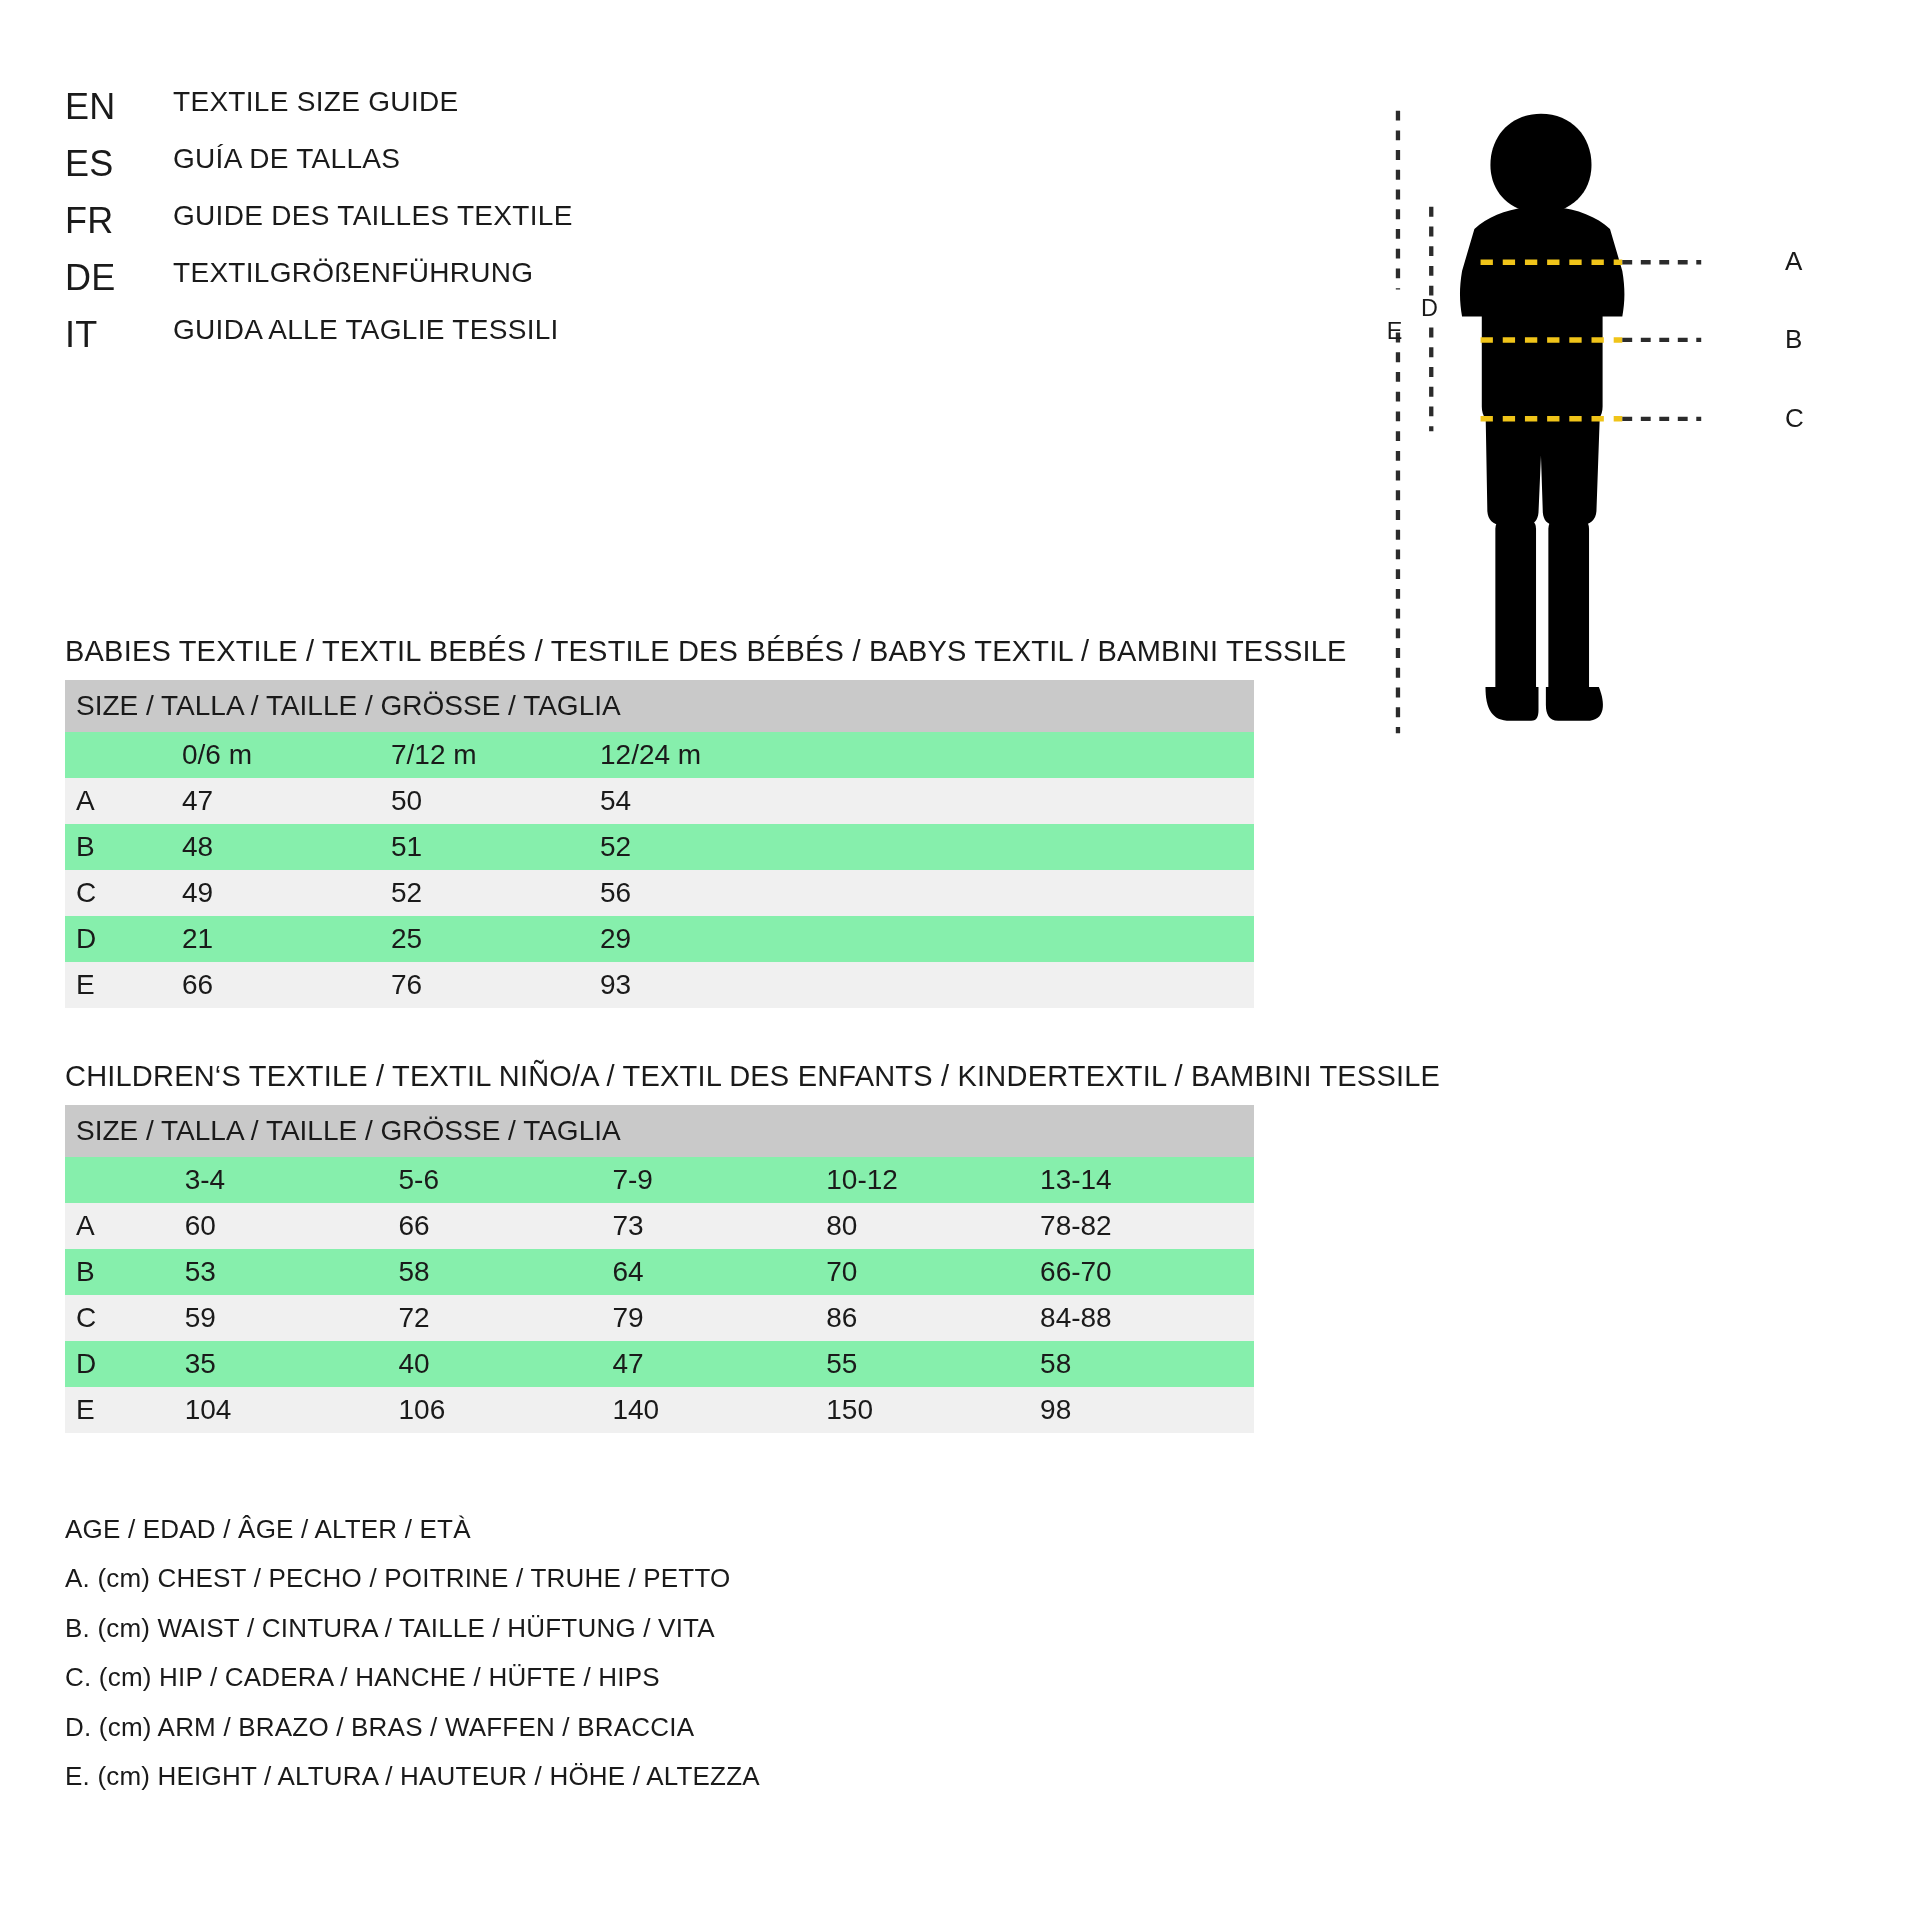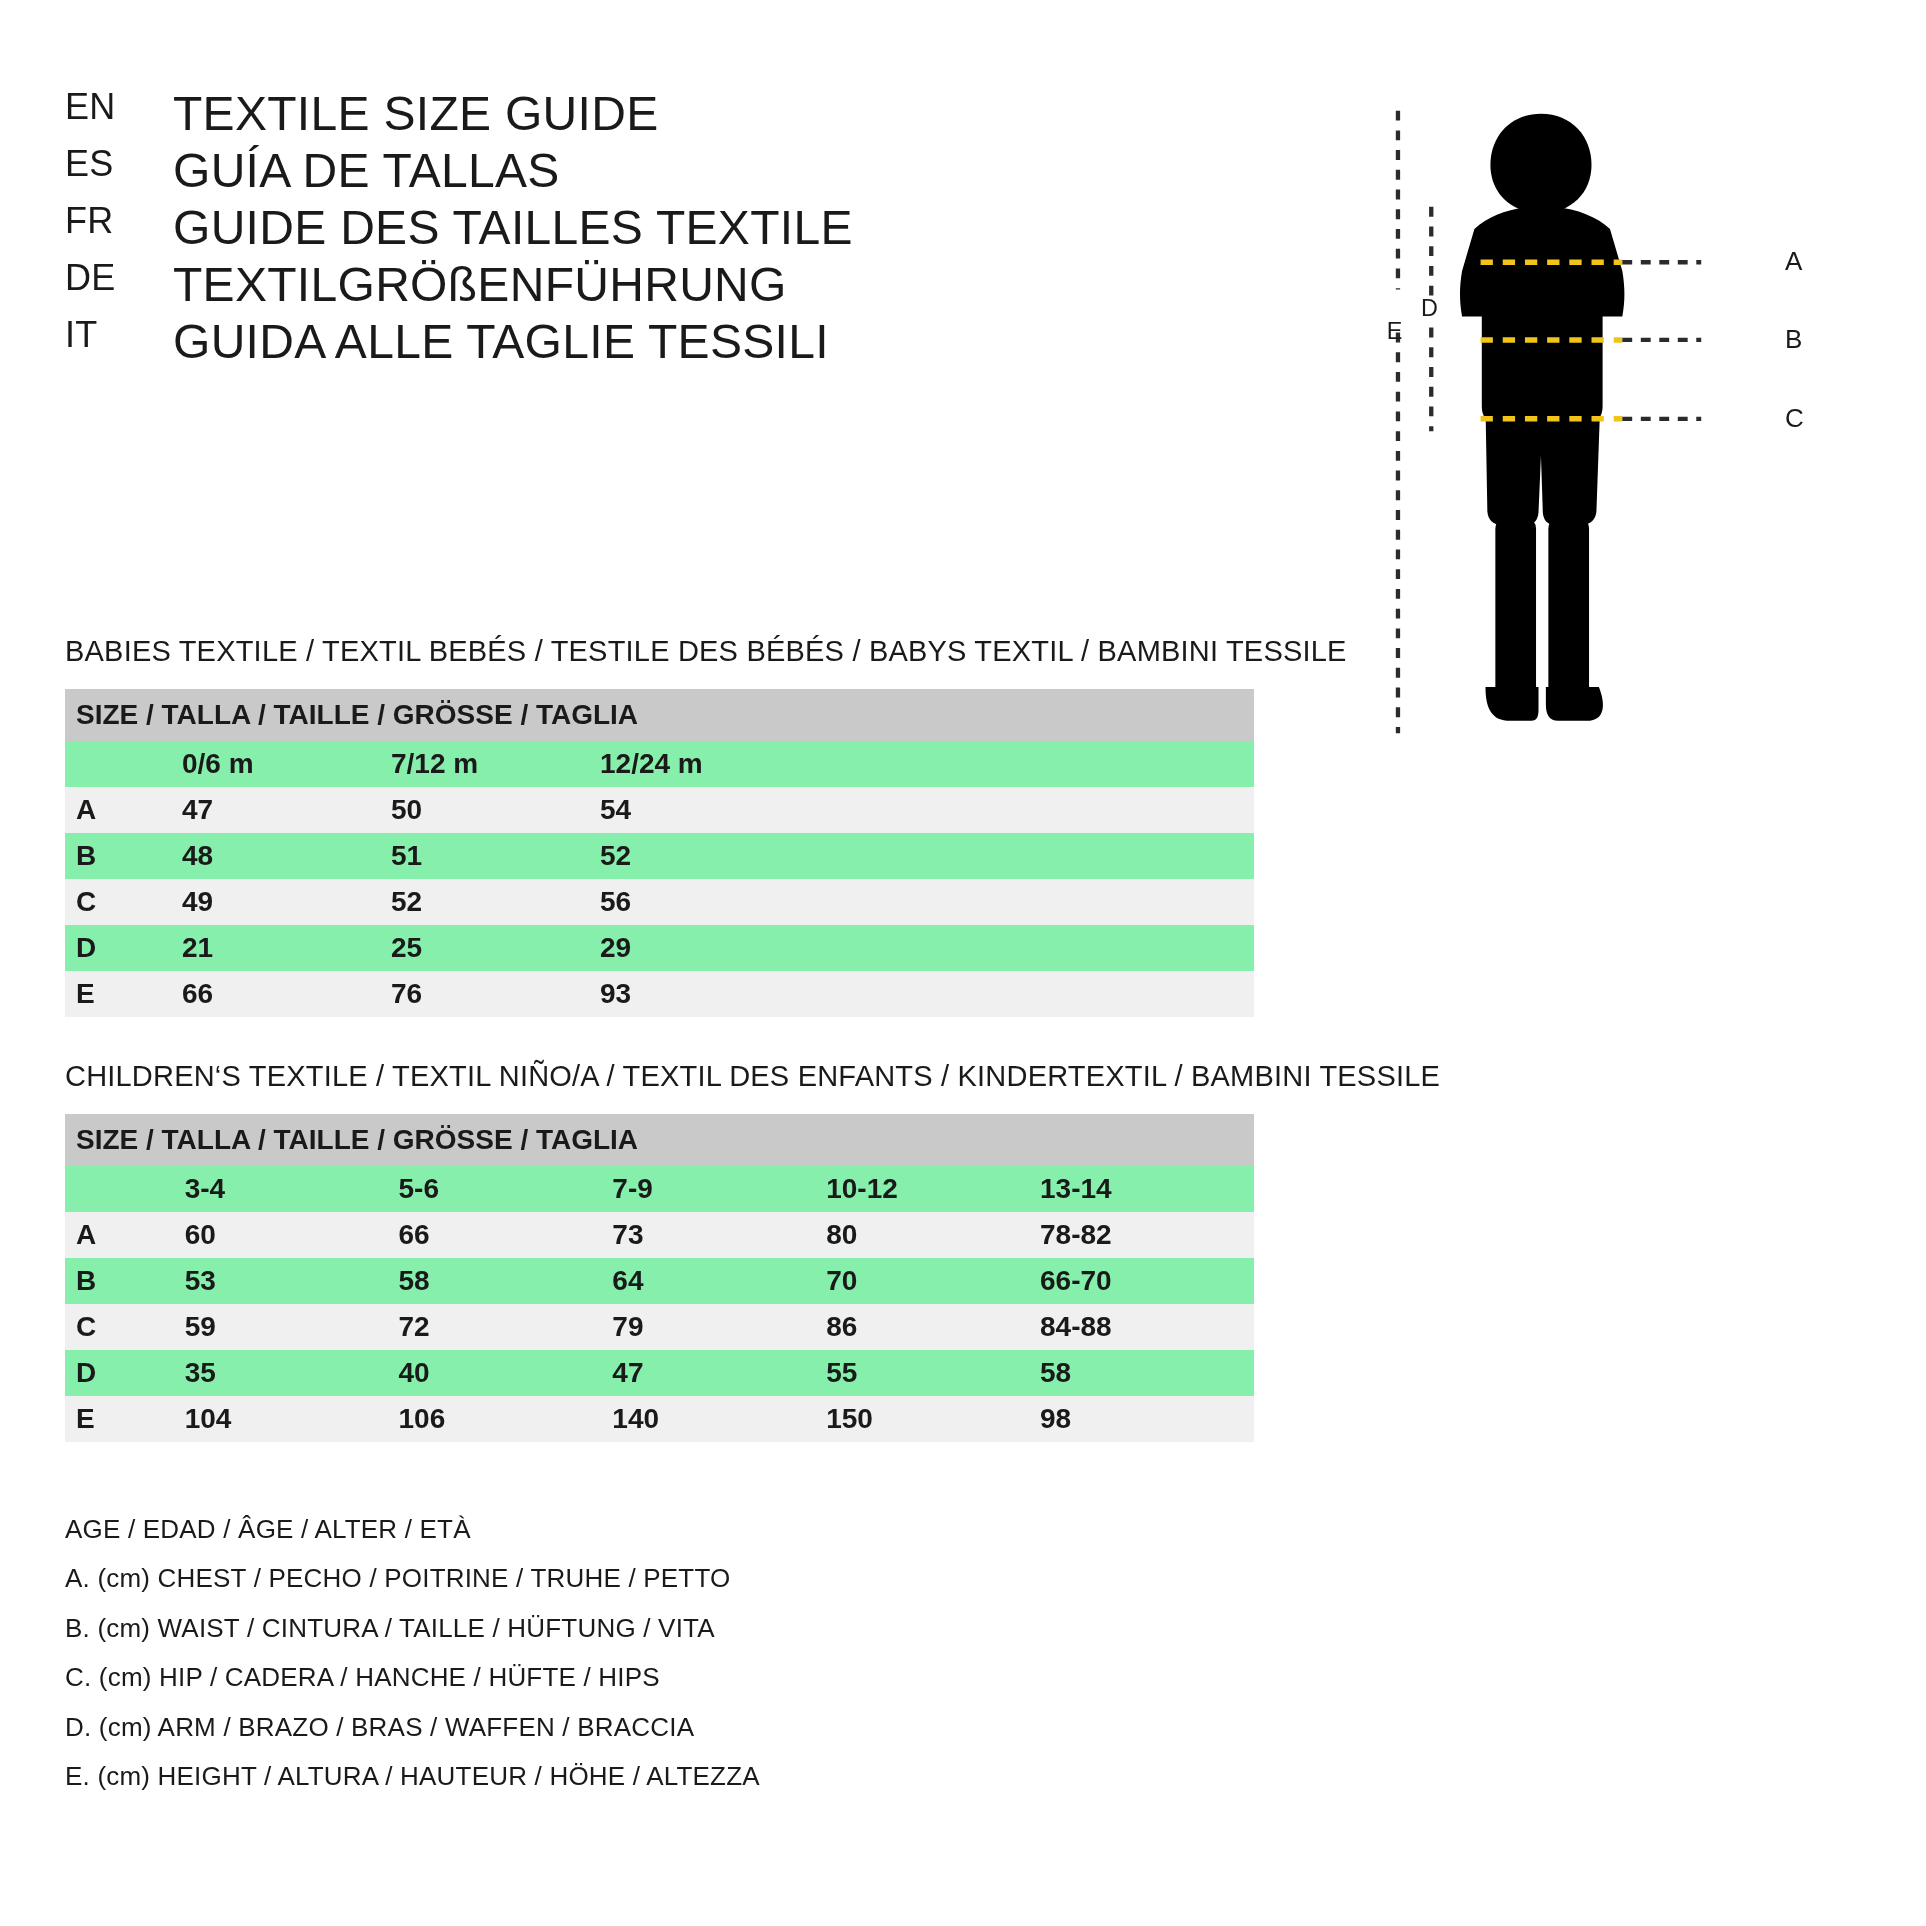--- a/index.html
+++ b/index.html
@@ -28,21 +28,21 @@
     align-items: flex-start;
     height: 57px;
   }
   .lang-code {
     width: 108px;
     font-size: 36px;
     letter-spacing: 0.3px;
     color: #1a1a1a;
   }
   .lang-text {
-    font-size: 48px;
+    font-size: 28px;
     letter-spacing: 0.3px;
     color: #1a1a1a;
   }
 
   
   #figure {
     position: absolute;
     left: 1393px;
     top: 86px;
     width: 487px;
@@ -55,25 +55,24 @@
     font-size: 29px;
     color: #1a1a1a;
     letter-spacing: 0.2px;
     white-space: nowrap;
   }
 
   #babies-section { position: absolute; left: 65px; top: 635px; width: 1189px; }
   #children-section { position: absolute; left: 65px; top: 1060px; width: 1189px; }
 
   .size-table {
-    margin-top: 21px;
+    margin-top: 12px;
     width: 1189px;
     border-collapse: collapse;
     table-layout: fixed;
-    font-weight: bold;
   }
   .size-table .hdr-band td {
     background: #c9c9c9;
     font-size: 28px;
     padding: 7.4px 0 7.4px 11px;
     color: #1a1a1a;
     height: 37px;
   }
   .size-table td {
     font-size: 28px;

